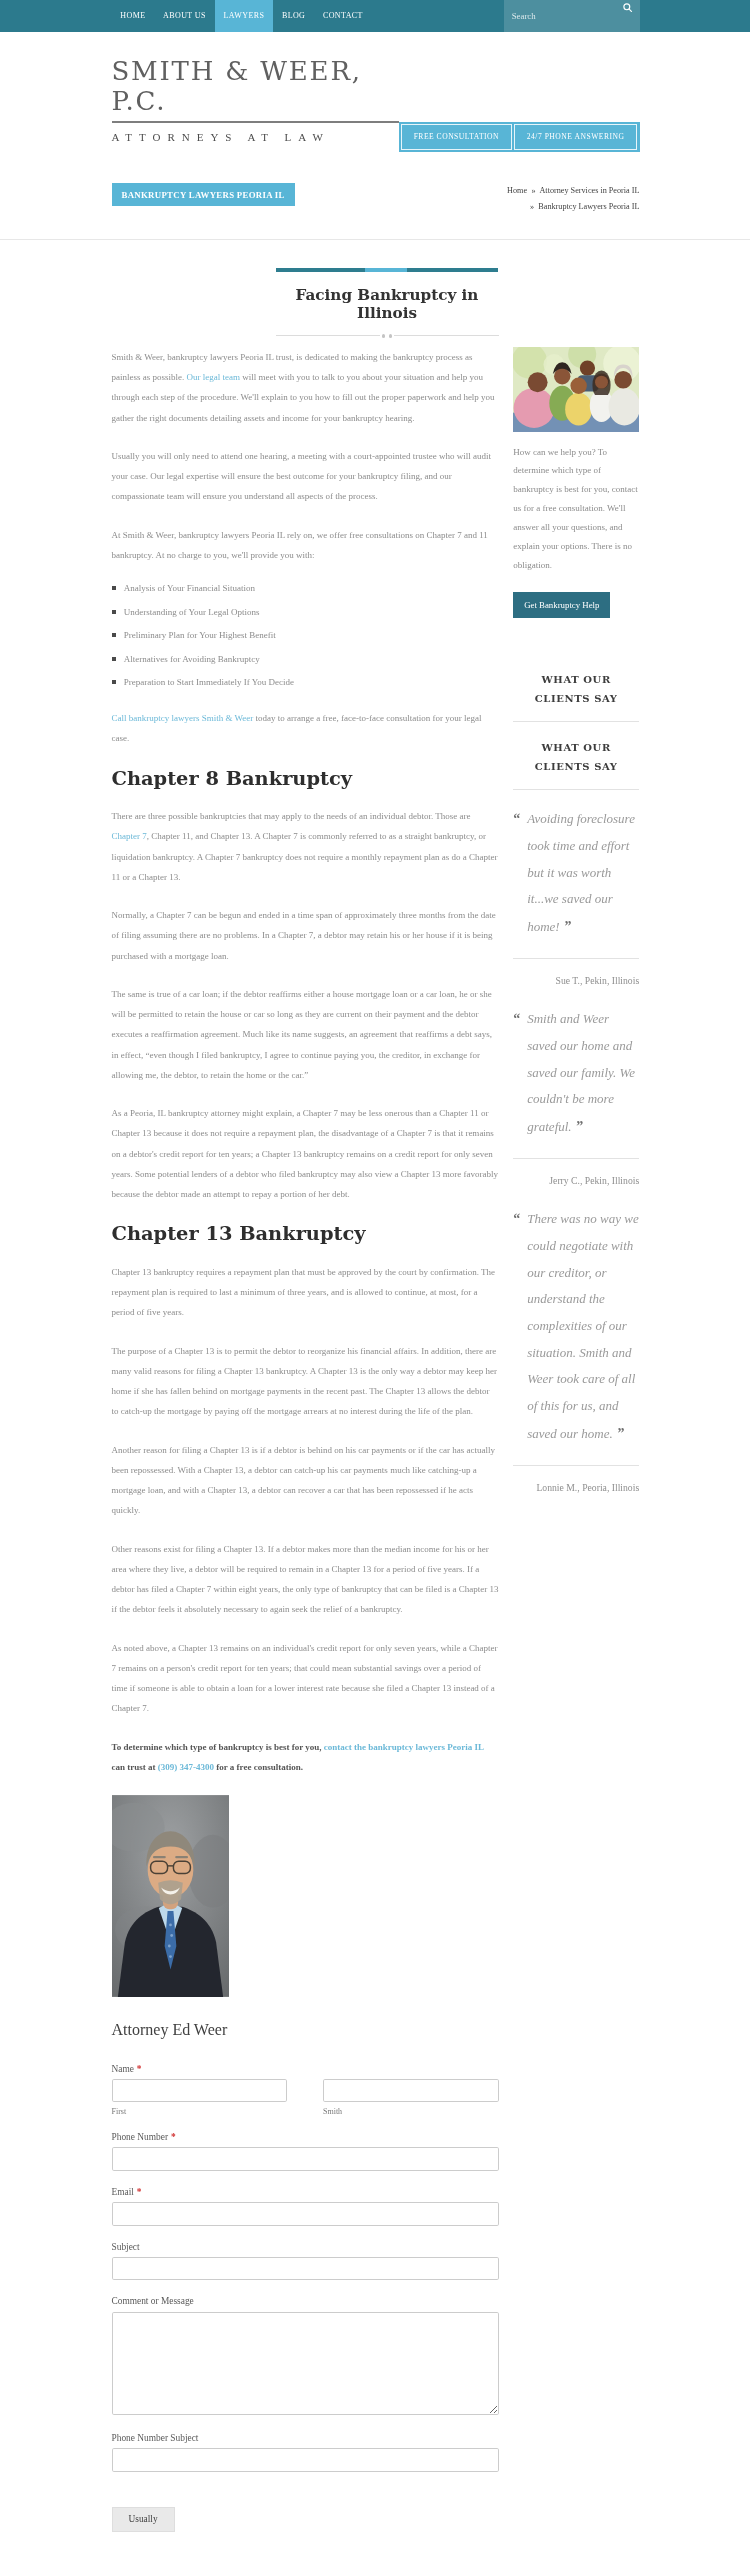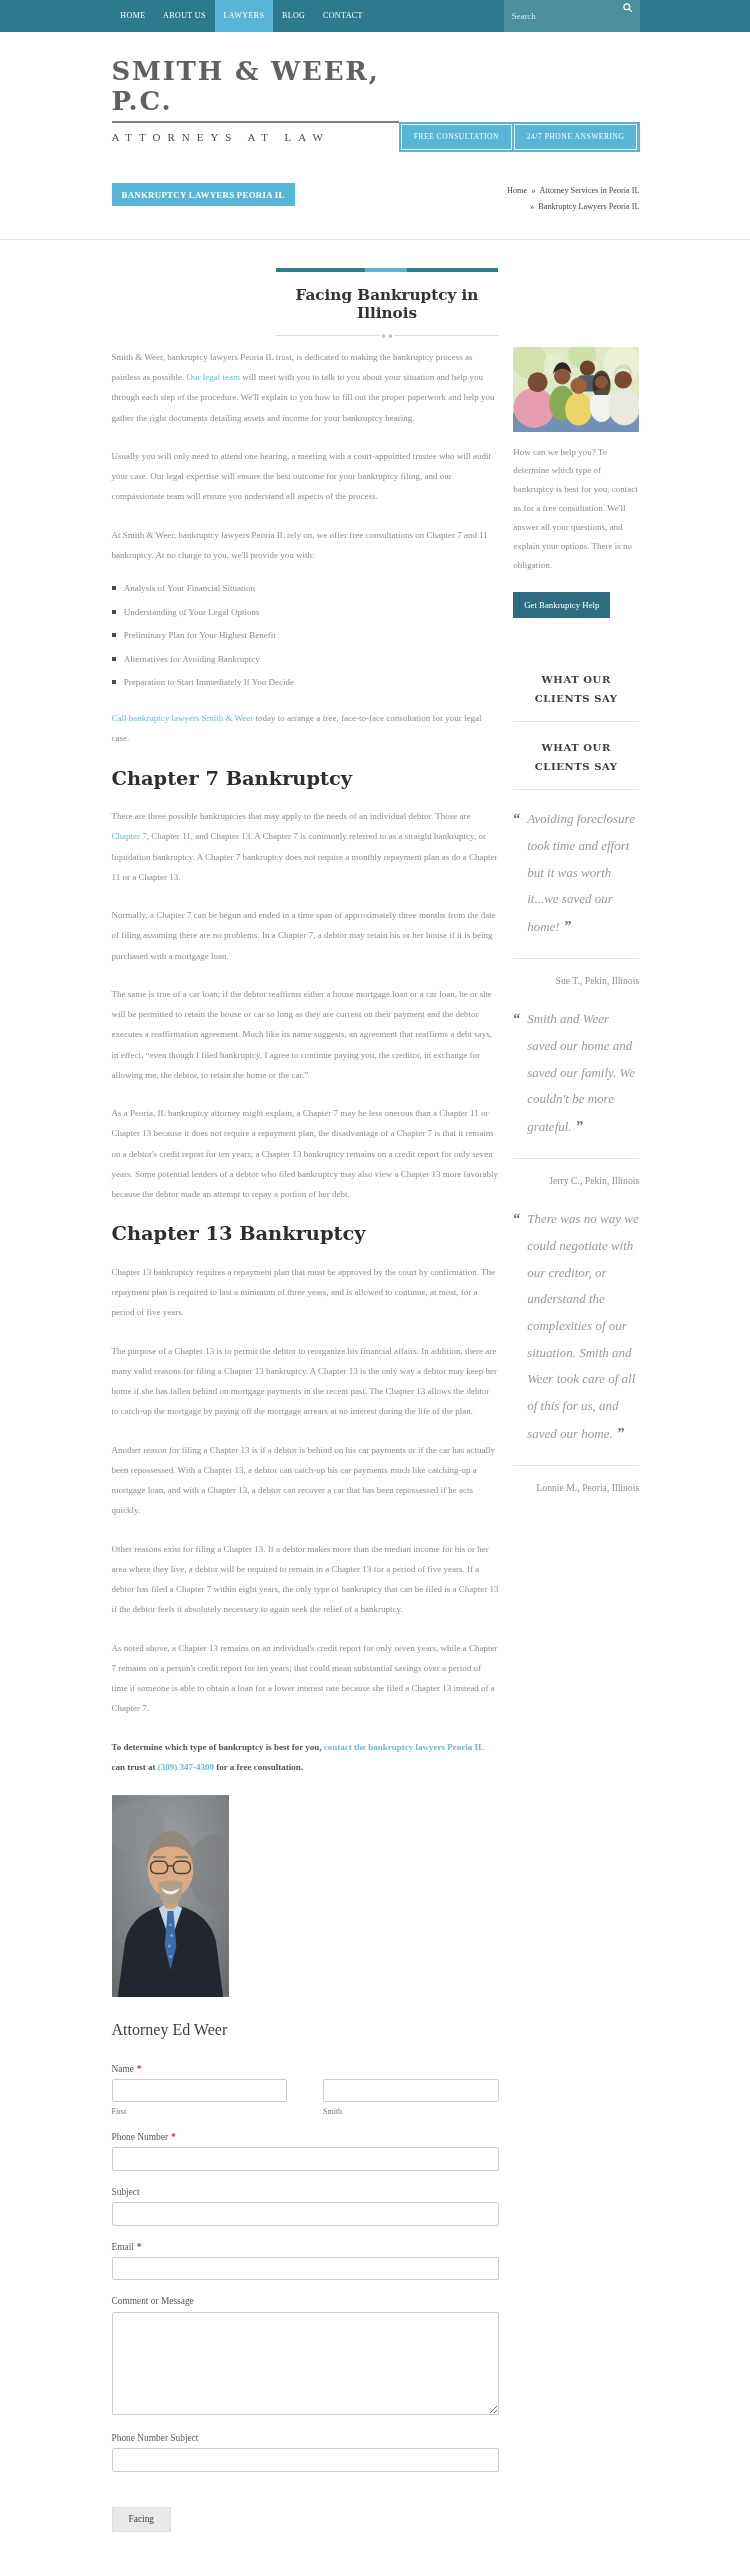--- a/index.html
+++ b/index.html
@@ -15,21 +15,21 @@
   .nav-item.active { background:#58b5d6; }
   .searchbox { margin-left:auto; position:relative; }
   .searchbox input { width:136px; height:40px; border:none; background:rgba(255,255,255,.16); color:#fff; font:8.8px "Liberation Serif", serif; padding:0 23.5px 0 8.2px; outline:none; }
   .searchbox input::placeholder { color:rgba(255,255,255,.8); }
   .search-ic { position:absolute; right:7px; top:6.5px; }
 
   
   .header { height:132px; }
   .header .wrap { display:flex; height:100%; }
   .brand { padding-top:23.5px; }
-  .brand-title { font-family:"DejaVu Serif", serif; font-size:26px; font-weight:700; color:#606060; letter-spacing:1.8px; margin:0; display:inline-block; border-bottom:2.3px solid #7e7e7e; padding-bottom:5.9px; }
+  .brand-title { font-family:"DejaVu Serif", serif; font-size:26px; font-weight:400; color:#606060; letter-spacing:1.8px; margin:0; display:inline-block; border-bottom:2.3px solid #7e7e7e; padding-bottom:5.9px; }
   .brand-sub { font-size:11px; letter-spacing:7px; color:#4c4c4c; margin-top:7.6px; }
   .cta-group { margin-left:auto; align-self:flex-end; margin-bottom:11.7px; display:flex; gap:2.3px; background:#58b5d6; padding:2.3px; }
   .cta { display:block; background:#58b5d6; border:0.6px solid #e7f5fa; color:#fff; font-size:7.6px; letter-spacing:0.5px; padding:7.6px 11.7px; white-space:nowrap; }
 
   
   .titlebar { border-bottom:0.6px solid #e7e7e7; }
   .titlebar .wrap { display:flex; justify-content:space-between; align-items:flex-start; padding:19px 0 23.5px; }
   .page-label { background:#58b5d6; color:#fff; font-size:8.8px; font-weight:700; letter-spacing:0.3px; padding:6.5px 10px; }
   .crumbs { text-align:right; font-size:8.2px; color:#3f3f3f; line-height:2; }
   .crumbs a { color:#3f3f3f; }
@@ -181,21 +181,21 @@
               <span>Alternatives for Avoiding Bankruptcy</span>
             </li>
           <li>
               <span class="sq"></span>
               <span>Preparation to Start Immediately If You Decide</span>
             </li>
         </ul>
 
         <p><a href="#">Call bankruptcy lawyers Smith &amp; Weer</a><span> today to arrange a free, face-to-face consultation for your legal case.</span></p>
 
-        <h2>Chapter 7 Bankruptcy</h2>
+        <h2>Chapter 8 Bankruptcy</h2>
 
         <p><span>There are three possible bankruptcies that may apply to the needs of an individual debtor. Those are </span><a href="#">Chapter 7</a><span>, Chapter 11, and Chapter 13. A Chapter 7 is commonly referred to as a straight bankruptcy, or liquidation bankruptcy. A Chapter 7 bankruptcy does not require a monthly repayment plan as do a Chapter 11 or a Chapter 13.</span></p>
 
         <p>Normally, a Chapter 7 can be begun and ended in a time span of approximately three months from the date of filing assuming there are no problems. In a Chapter 7, a debtor may retain his or her house if it is being purchased with a mortgage loan.</p>
         <p>The same is true of a car loan; if the debtor reaffirms either a house mortgage loan or a car loan, he or she will be permitted to retain the house or car so long as they are current on their payment and the debtor executes a reaffirmation agreement. Much like its name suggests, an agreement that reaffirms a debt says, in effect, “even though I filed bankruptcy, I agree to continue paying you, the creditor, in exchange for allowing me, the debtor, to retain the home or the car.”</p>
         <p>As a Peoria, IL bankruptcy attorney might explain, a Chapter 7 may be less onerous than a Chapter 11 or Chapter 13 because it does not require a repayment plan, the disadvantage of a Chapter 7 is that it remains on a debtor's credit report for ten years; a Chapter 13 bankruptcy remains on a credit report for only seven years. Some potential lenders of a debtor who filed bankruptcy may also view a Chapter 13 more favorably because the debtor made an attempt to repay a portion of her debt.</p>
 
         <h2>Chapter 13 Bankruptcy</h2>
 
         <p>Chapter 13 bankruptcy requires a repayment plan that must be approved by the court by confirmation. The repayment plan is required to last a minimum of three years, and is allowed to continue, at most, for a period of five years.</p>
@@ -255,40 +255,40 @@
               </div>
             </div>
           </div>
 
           <div class="field">
             <label><span>Phone Number</span><span class="req">*</span></label>
             <input type="text" class="txt" style="">
           </div>
 
           <div class="field">
+            <label><span>Email</span><span class="req">*</span></label>
+            <input type="text" class="txt" style="">
+          </div>
+
+          <div class="field">
             <label>Subject</label>
             <input type="text" class="txt" style="">
           </div>
 
           <div class="field">
-            <label><span>Email</span><span class="req">*</span></label>
-            <input type="text" class="txt" style="">
-          </div>
-
-          <div class="field">
             <label>Comment or Message</label>
             <textarea class="txt" style=""></textarea>
           </div>
 
           <div class="field">
             <label>Phone Number Subject</label>
             <input type="text" class="txt" style="">
           </div>
 
-          <button type="submit" class="submit-btn">Facing</button>
+          <button type="submit" class="submit-btn">Usually</button>
         </form>
       </div>
 
       <div class="side">
         <div class="side-photo">
           <svg width="126" height="85" viewBox="0 0 215 145">
             <rect width="215" height="145" fill="#dfe9c4"></rect>
             <circle cx="28" cy="24" r="30" fill="#cfe0a6" opacity=".8"></circle>
             <circle cx="186" cy="28" r="32" fill="#ecf3d6" opacity=".9"></circle>
             <circle cx="118" cy="12" r="24" fill="#c6da9e" opacity=".7"></circle>

